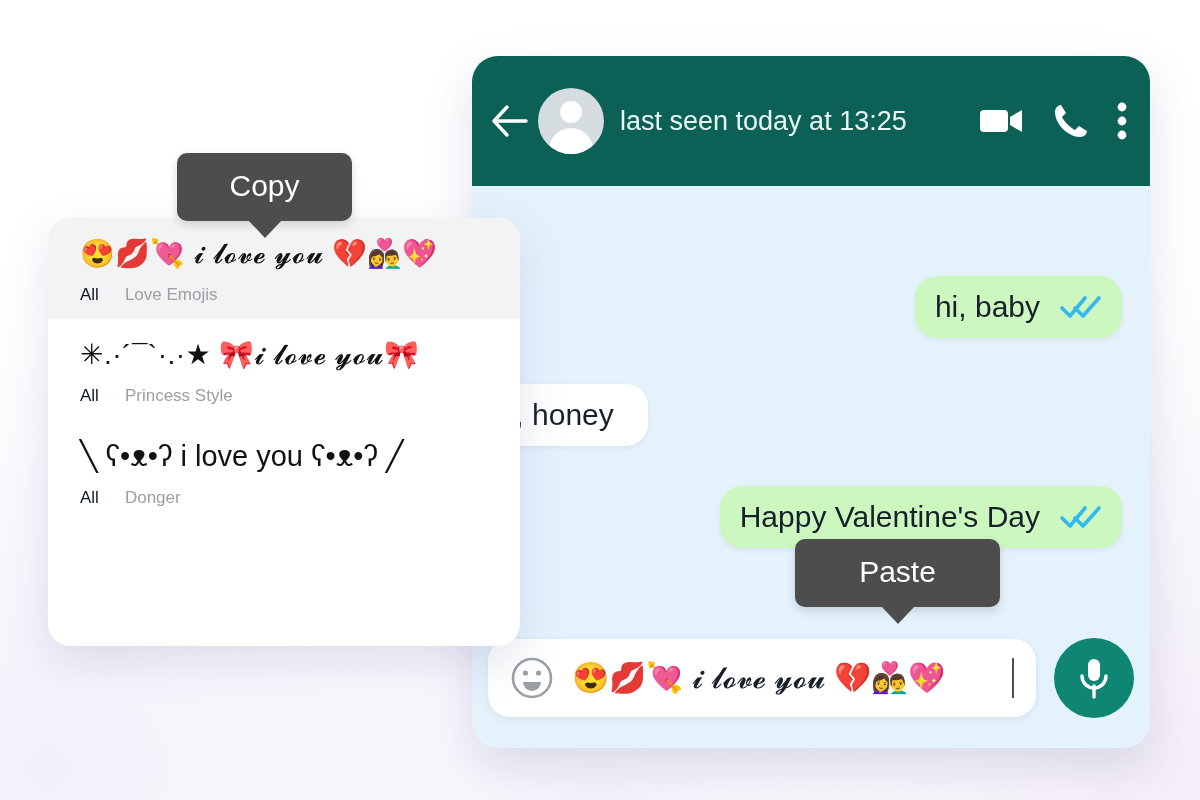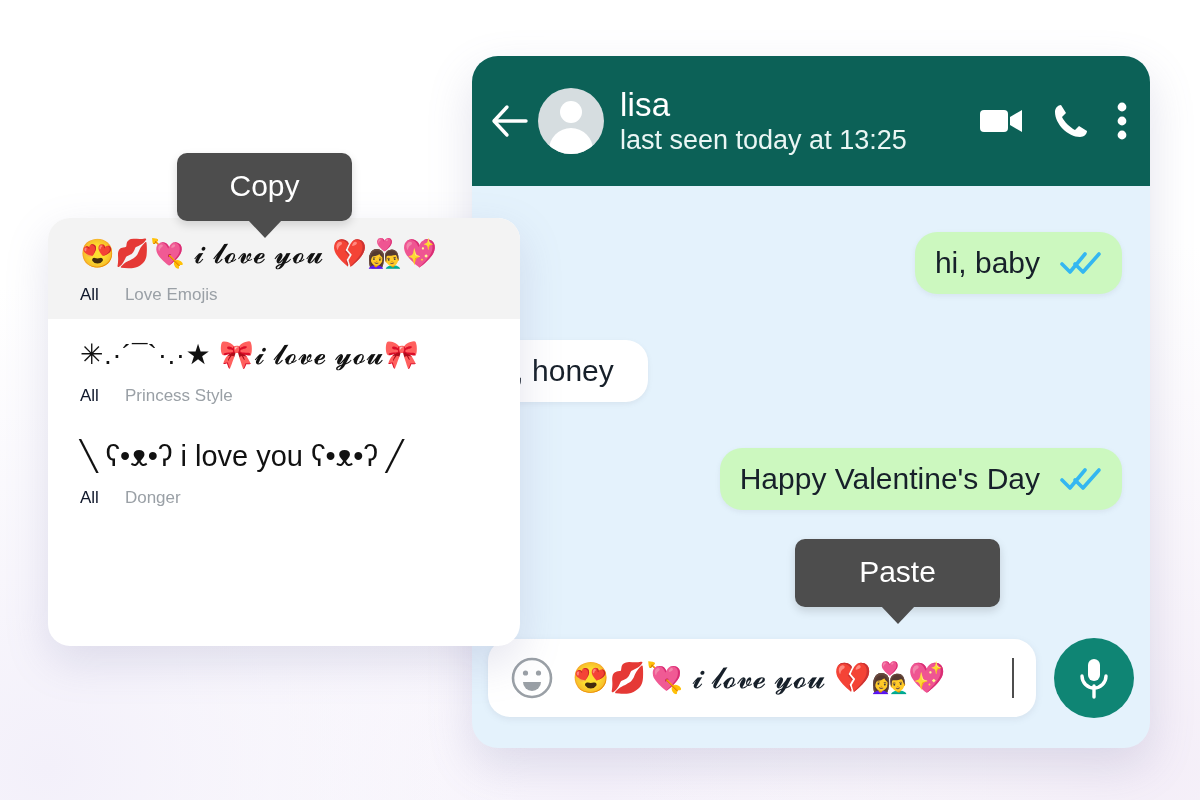--- a/index.html
+++ b/index.html
@@ -133,20 +133,21 @@
 
   .bubble {
     display: flex;
     align-items: center;
     border-radius: 22px;
     padding: 14px 20px;
     font-size: 30px;
     color: #17202a;
     box-shadow: 0 2px 5px rgba(120,130,150,0.12);
     white-space: nowrap;
+    margin-top: 44px;
   }
   .bubble.out { background: #ccf8bf; }
   .bubble.in  { background: #ffffff; }
 
   .ticks {
     margin-left: 20px;
     display: inline-flex;
     flex: 0 0 auto;
   }
 
@@ -157,21 +158,21 @@
     top: 154px;
     z-index: 1;
   }
   #row-in-1 .bubble.in {
     border-radius: 22px;
     padding-left: 140px;
     padding-right: 34px;
   }
 
   #row-out-1 { top: 46px; }
-  #row-out-2 { top: 262px; }
+  #row-out-2 { top: 256px; }
 
   
   #input-bar {
     position: absolute;
     left: 16px;
     right: 16px;
     bottom: 30px;
     display: flex;
     align-items: center;
   }
@@ -322,21 +323,20 @@
           <path d="M3.5 17 L35 17" fill="none" stroke="#ffffff" stroke-width="3.4" stroke-linecap="round"></path>
         </svg>
       </div>
 
       <div class="avatar">
         <div class="head"></div>
         <div class="body"></div>
       </div>
 
       <div id="contact-block">
-        <div id="contact-name">lisa</div>
         <div id="contact-status">last seen today at 13:25</div>
       </div>
 
       <div class="hdr-icon">
         <svg width="48" height="34" viewBox="0 0 48 34" aria-hidden="true">
           <rect x="2" y="6" width="28" height="22" rx="4" fill="#ffffff"></rect>
           <path d="M32 13 L44 6 L44 28 L32 21 Z" fill="#ffffff"></path>
         </svg>
       </div>
 

